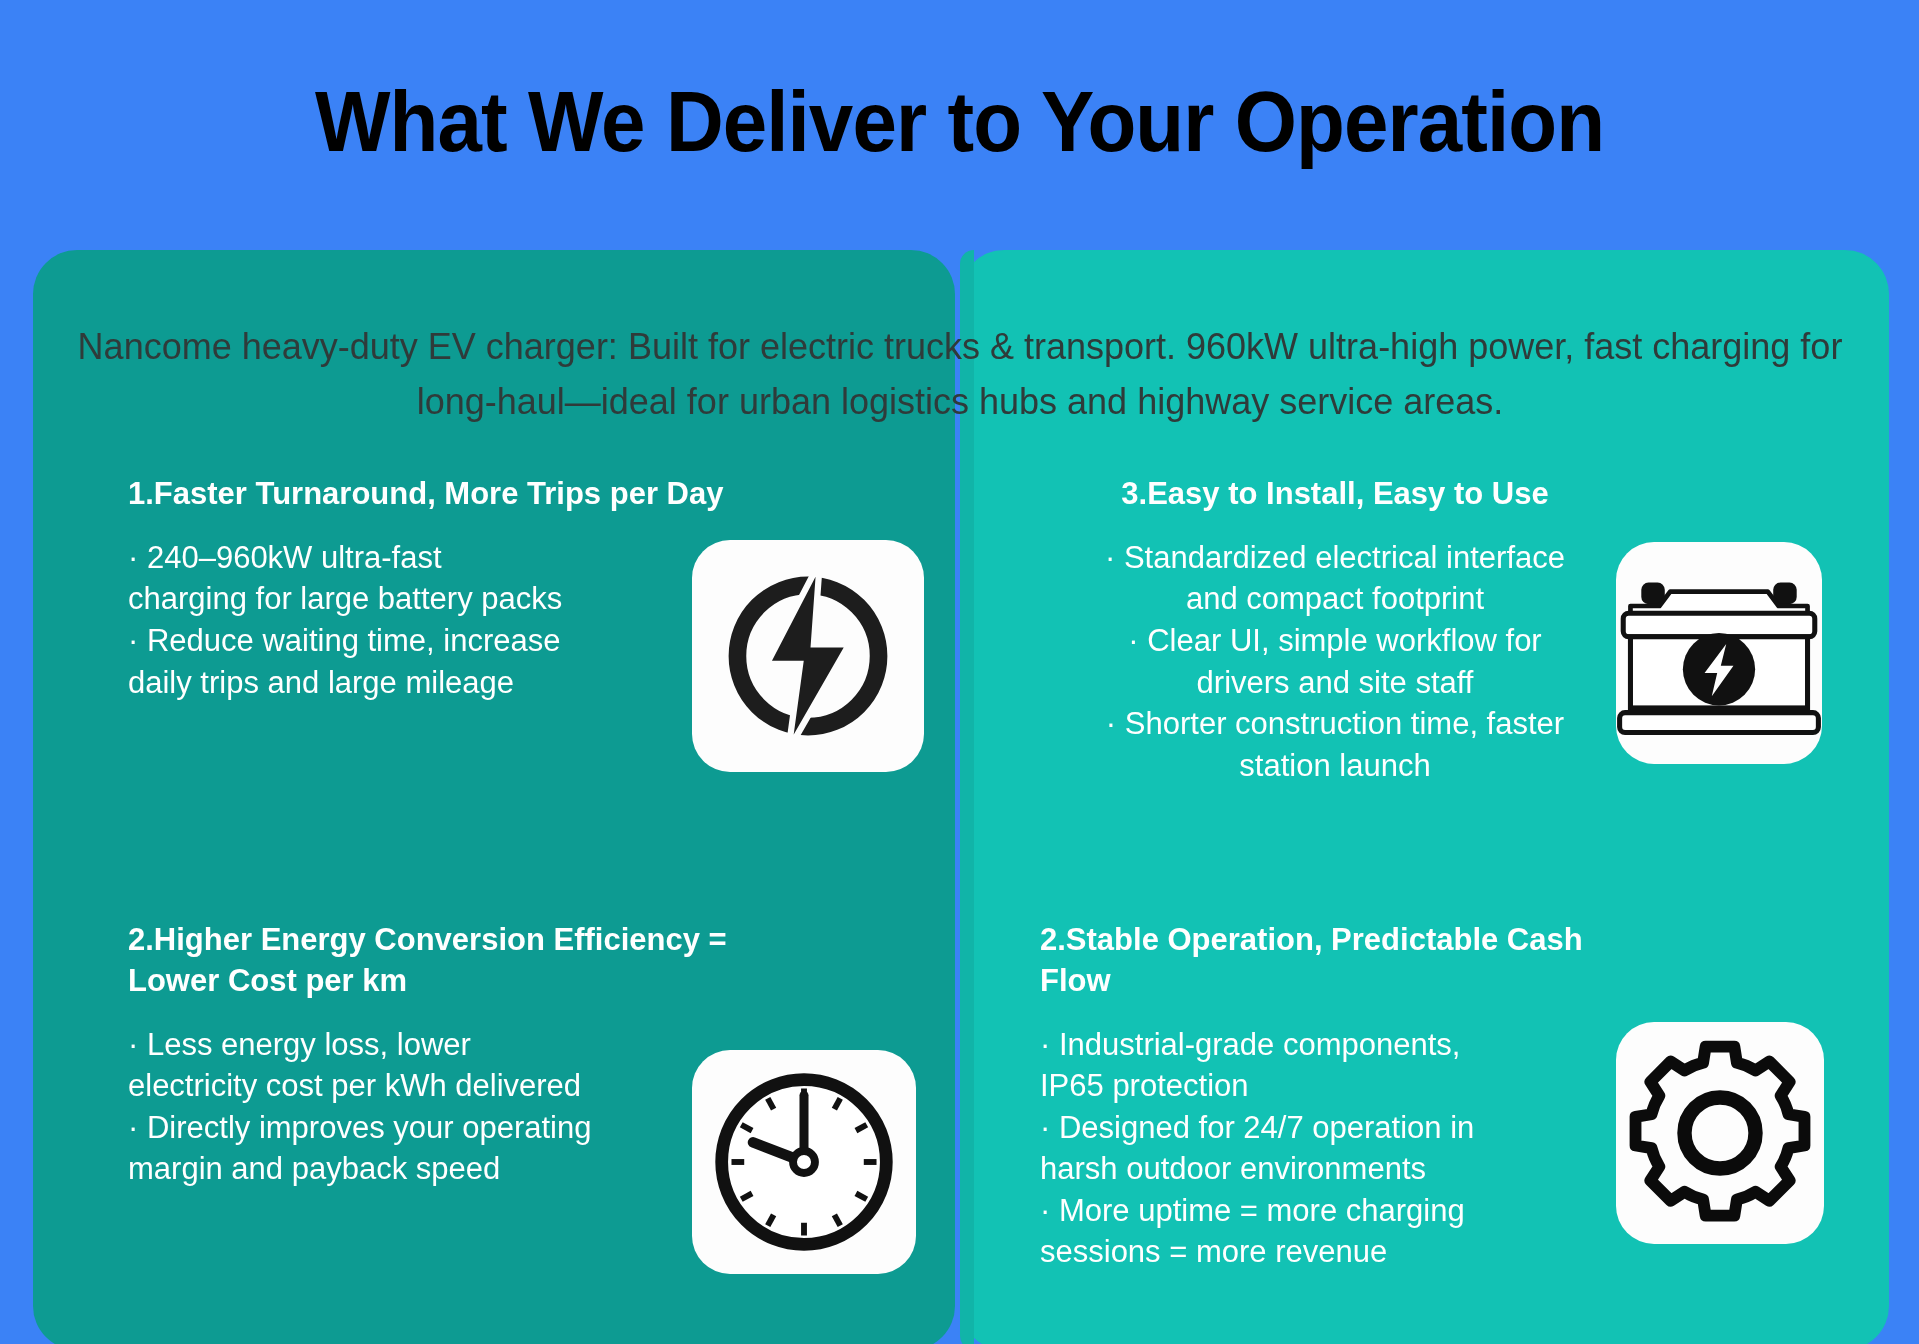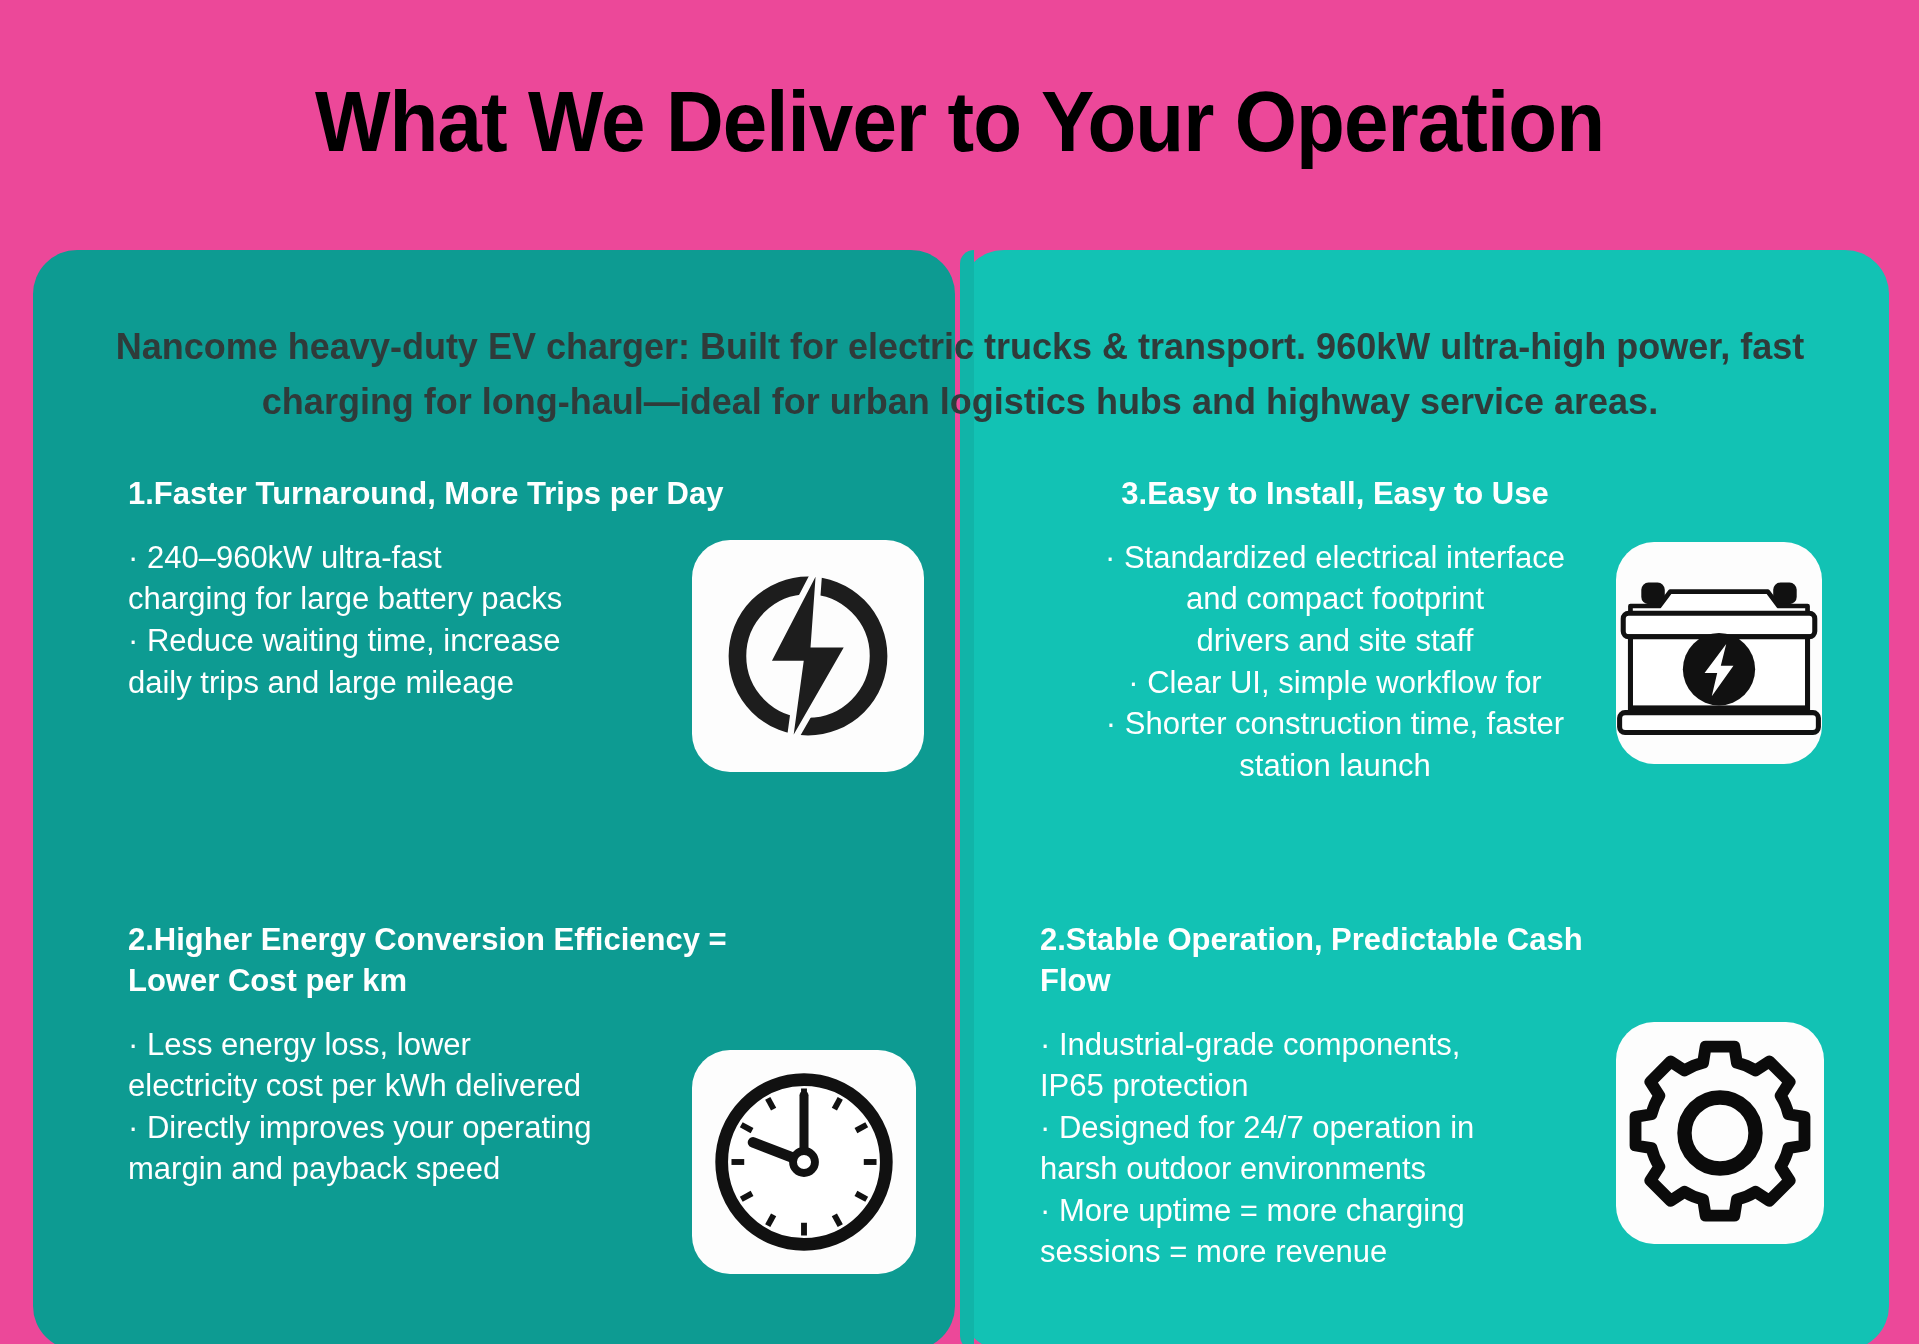--- a/index.html
+++ b/index.html
@@ -5,21 +5,21 @@
   * { margin:0; padding:0; box-sizing:border-box; }
   html, body {
     width:1919px; height:1344px;
     background:#ffffff;
     font-family:"Liberation Sans", sans-serif;
     overflow:hidden;
   }
   #stage {
     position:relative;
     width:1919px; height:1344px;
-    background:#ec4899;
+    background:#3b82f6;
   }
 
   
   .title {
     position:absolute;
     left:0; top:78px;
     width:1919px;
     text-align:center;
     font-family:"Liberation Sans", sans-serif;
     font-weight:bold;
@@ -60,21 +60,21 @@
 
   
   .intro {
     position:absolute;
     left:60px; top:320px;
     width:1800px;
     text-align:center;
     font-size:36px;
     line-height:1.52;
     color:#2f3b3a;
-    font-weight:bold;
+    font-weight:normal;
   }
 
   
   .block { position:absolute;margin-left:28px; }
   .block .heading {
     font-size:31px;
     font-weight:bold;
     color:#ffffff;
     line-height:1.32;
     margin-bottom:22px;
@@ -140,22 +140,22 @@
       <span class="line">· Directly improves your operating</span>
       <span class="line">margin and payback speed</span>
     </div>
   </div>
 
   <div class="block block-3">
     <div class="heading">3.Easy to Install, Easy to Use</div>
     <div class="body">
       <span class="line">· Standardized electrical interface</span>
       <span class="line">and compact footprint</span>
+      <span class="line">· Clear UI, simple workflow for</span>
       <span class="line">drivers and site staff</span>
-      <span class="line">· Clear UI, simple workflow for</span>
       <span class="line">· Shorter construction time, faster</span>
       <span class="line">station launch</span>
     </div>
   </div>
 
   <div class="block block-4">
     <div class="heading">2.Stable Operation, Predictable Cash Flow</div>
     <div class="body">
       <span class="line">· Industrial-grade components,</span>
       <span class="line">IP65 protection</span>

